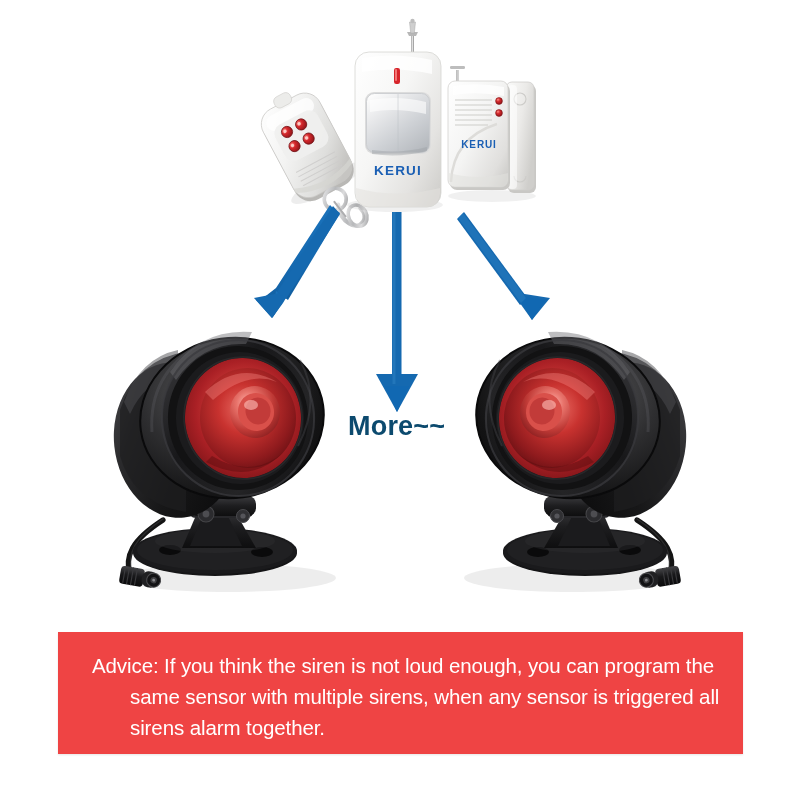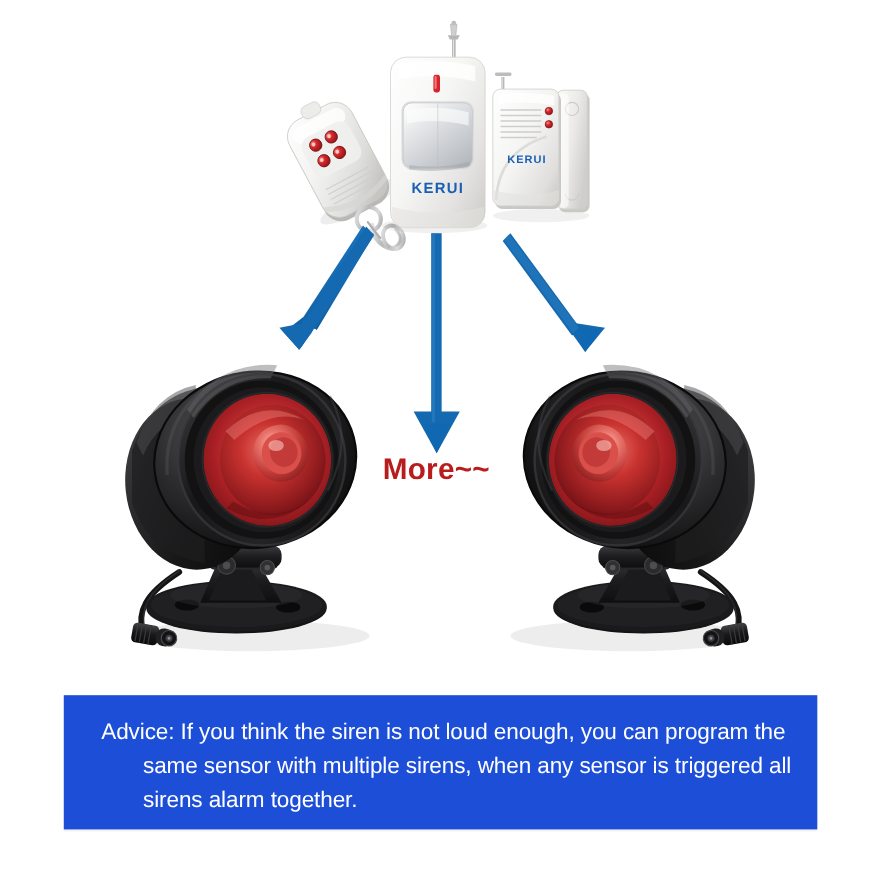--- a/index.html
+++ b/index.html
@@ -22,33 +22,33 @@
     width: 800px;
     height: 800px;
   }
   .more-label {
     position: absolute;
     left: 348px;
     top: 413px;
     font-family: "Liberation Sans", sans-serif;
     font-size: 27px;
     font-weight: bold;
-    color: #b91c1c;
+    color: #0c4a6e;
     letter-spacing: 0.2px;
     white-space: nowrap;
     line-height: 1;
     user-select: none;
   }
   .advice-banner {
     position: absolute;
     left: 58px;
     top: 632px;
     width: 685px;
     height: 122px;
-    background: #1d4ed8;
+    background: #ef4444;
     box-sizing: border-box;
     box-shadow: 0 1px 2px rgba(0,0,0,0.10);
   }
   .advice-text {
     position: absolute;
     left: 34px;
     top: 18px;
     width: 620px;
     color: #ffffff;
     font-family: "Liberation Sans", sans-serif;

